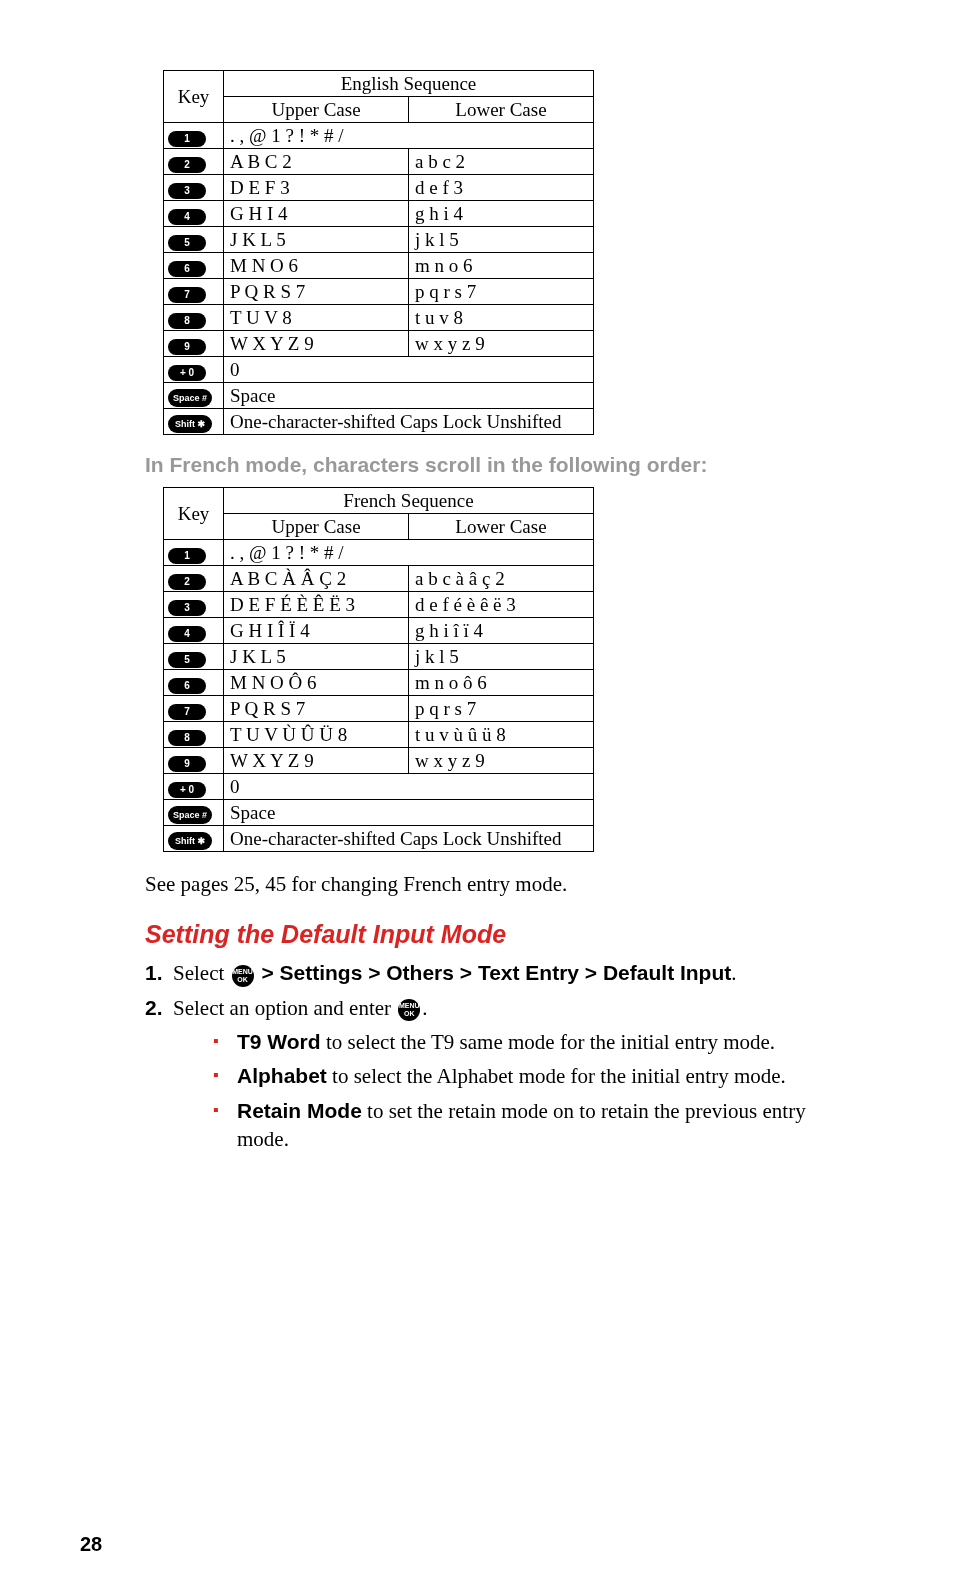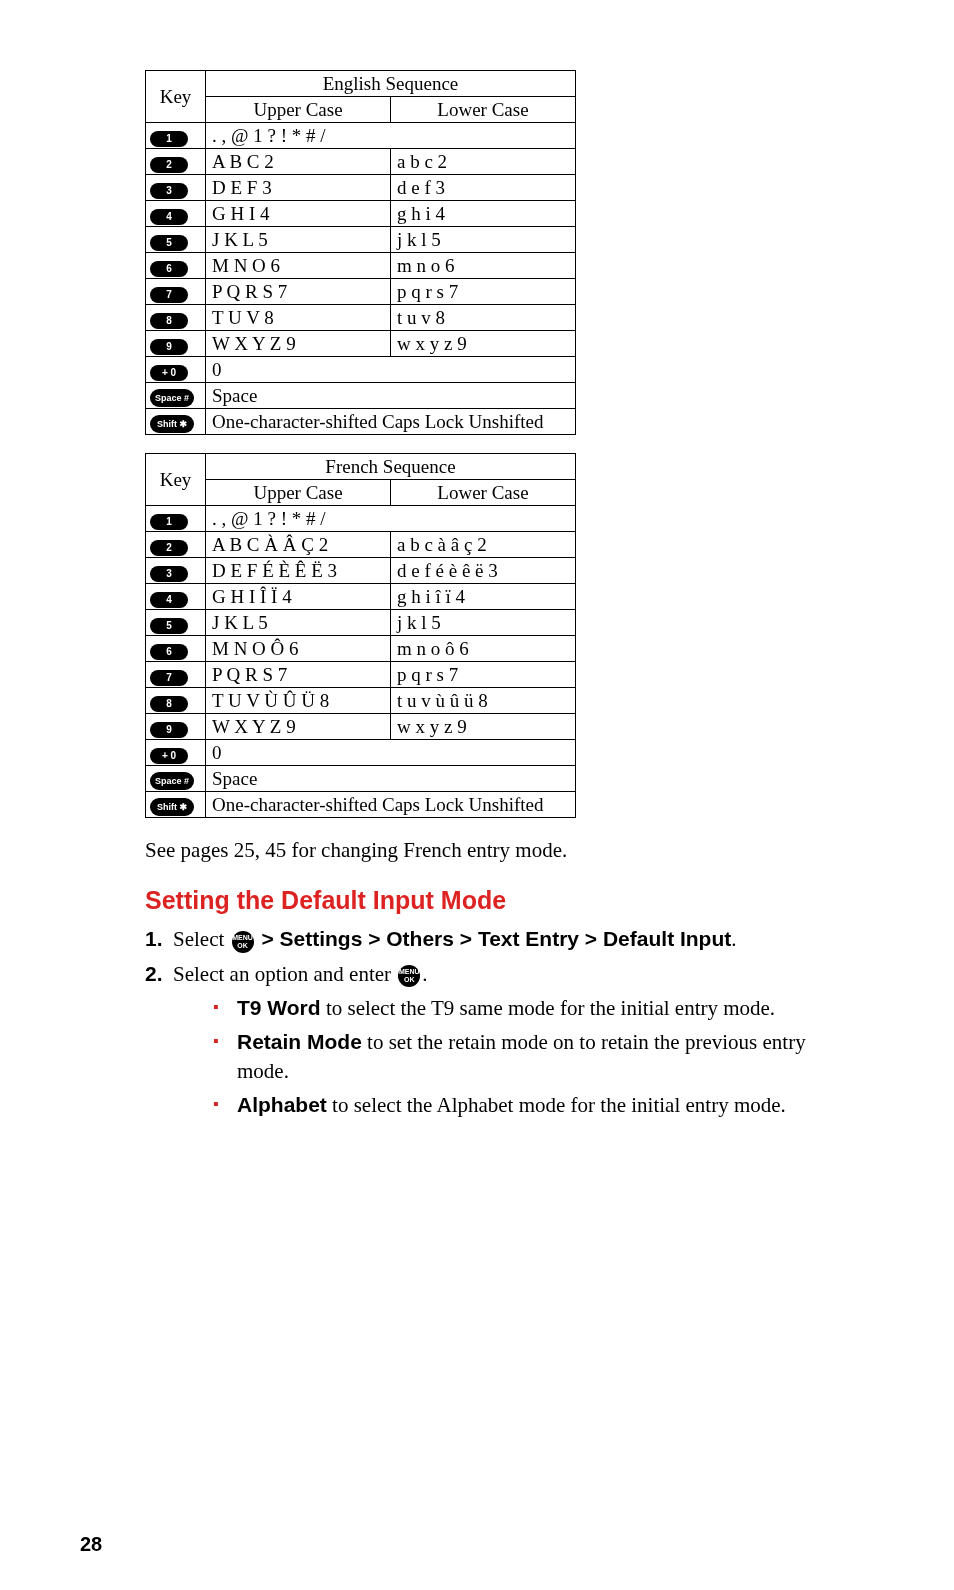--- a/index.html
+++ b/index.html
@@ -19,20 +19,21 @@
     font-weight: bold;
     color: #999;
     font-size: 21px;
     margin: 6px 0 10px 0;
   }
   table.seq {
     border-collapse: collapse;
     margin-bottom: 18px;
     font-size: 19px;
     font-family: Georgia, 'Times New Roman', serif;
+    margin-left: 18px;
   }
   table.seq th, table.seq td {
     border: 1px solid #000;
     padding: 1px 6px 1px 6px;
     text-align: left;
     vertical-align: middle;
     height: 26px;
   }
   table.seq th {
     font-weight: normal;
@@ -63,20 +64,21 @@
     font-size: 21px;
     line-height: 1.35;
     margin: 10px 0 14px 0;
   }
   .section-red {
     font-family: Arial, Helvetica, sans-serif;
     font-weight: bold;
     color: #d22;
     font-size: 25px;
     margin: 22px 0 10px 0;
+    font-style: italic;
   }
   ol.steps {
     list-style: none;
     padding: 0;
     margin: 0;
     counter-reset: step;
   }
   ol.steps > li {
     counter-increment: step;
     font-size: 21px;
@@ -212,20 +214,21 @@
             <td class="keycell"><span class="key-pill wide">Space #</span></td>
             <td colspan="2">Space</td>
           </tr>
           <tr>
             <td class="keycell"><span class="key-pill wide">Shift ✱</span></td>
             <td colspan="2">One-character-shifted  Caps Lock  Unshifted</td>
           </tr>
         </tbody>
   </table>
 
+  <div class="heading-gray">In French mode, characters scroll in the following order:</div>
 
   <table class="seq">
     <thead>
       <tr>
         <th class="keycell" rowspan="2">Key</th>
         <th colspan="2">French Sequence</th>
       </tr>
       <tr>
         <th class="upper-col">Upper Case</th>
         <th class="lower-col">Lower Case</th>
@@ -296,21 +299,21 @@
   <div class="section-red">Setting the Default Input Mode</div>
 
   <ol class="steps">
     <li>
       <span>Select </span><span class="menu-ok"><span class="ln1">MENU</span><span class="ln2">OK</span></span><span class="bold-sans"> &gt; Settings &gt; Others &gt; Text Entry &gt; Default Input</span><span>.</span>
     </li>
     <li>
       <span>Select an option and enter </span><span class="menu-ok"><span class="ln1">MENU</span><span class="ln2">OK</span></span><span>.</span>
       <ul class="bullets">
         <li><span class="bold-sans">T9 Word</span><span> to select the T9 same mode for the initial entry mode.</span></li>
+        <li><span class="bold-sans">Alphabet</span><span> to select the Alphabet mode for the initial entry mode.</span></li>
         <li><span class="bold-sans">Retain Mode</span><span> to set the retain mode on to retain the previous entry mode.</span></li>
-        <li><span class="bold-sans">Alphabet</span><span> to select the Alphabet mode for the initial entry mode.</span></li>
       </ul>
     </li>
   </ol>
 
 </div>
 <div class="page-num">28</div>
 </div>
 
 </body></html>

